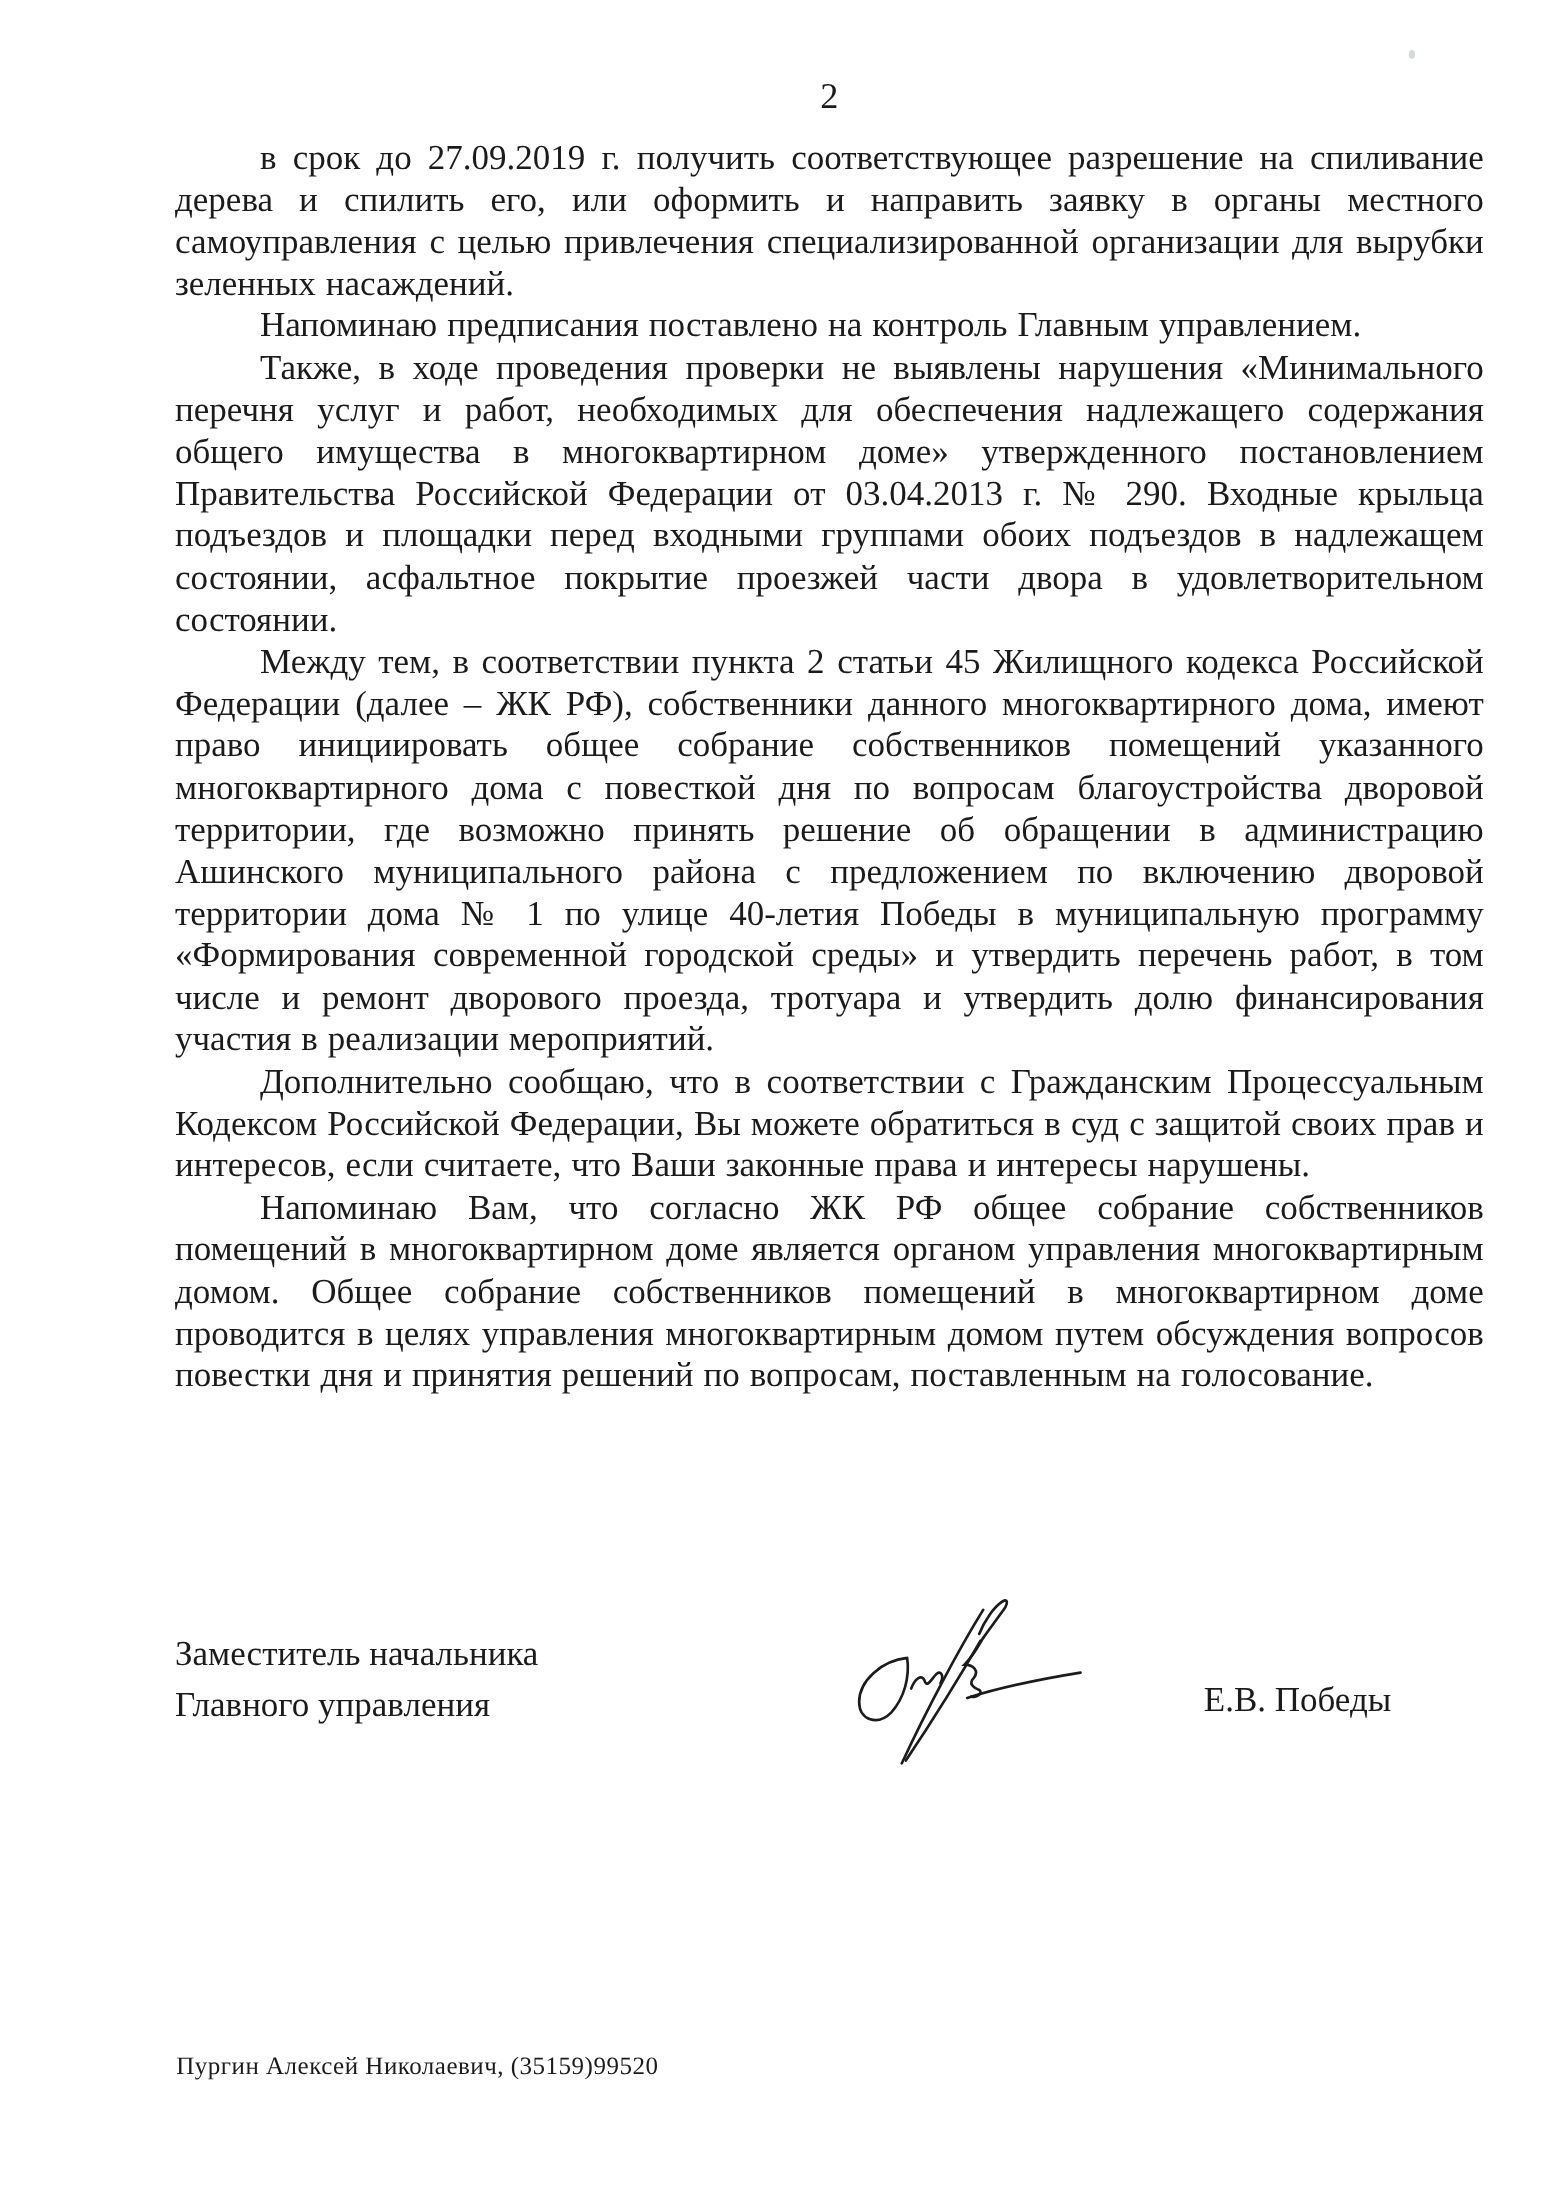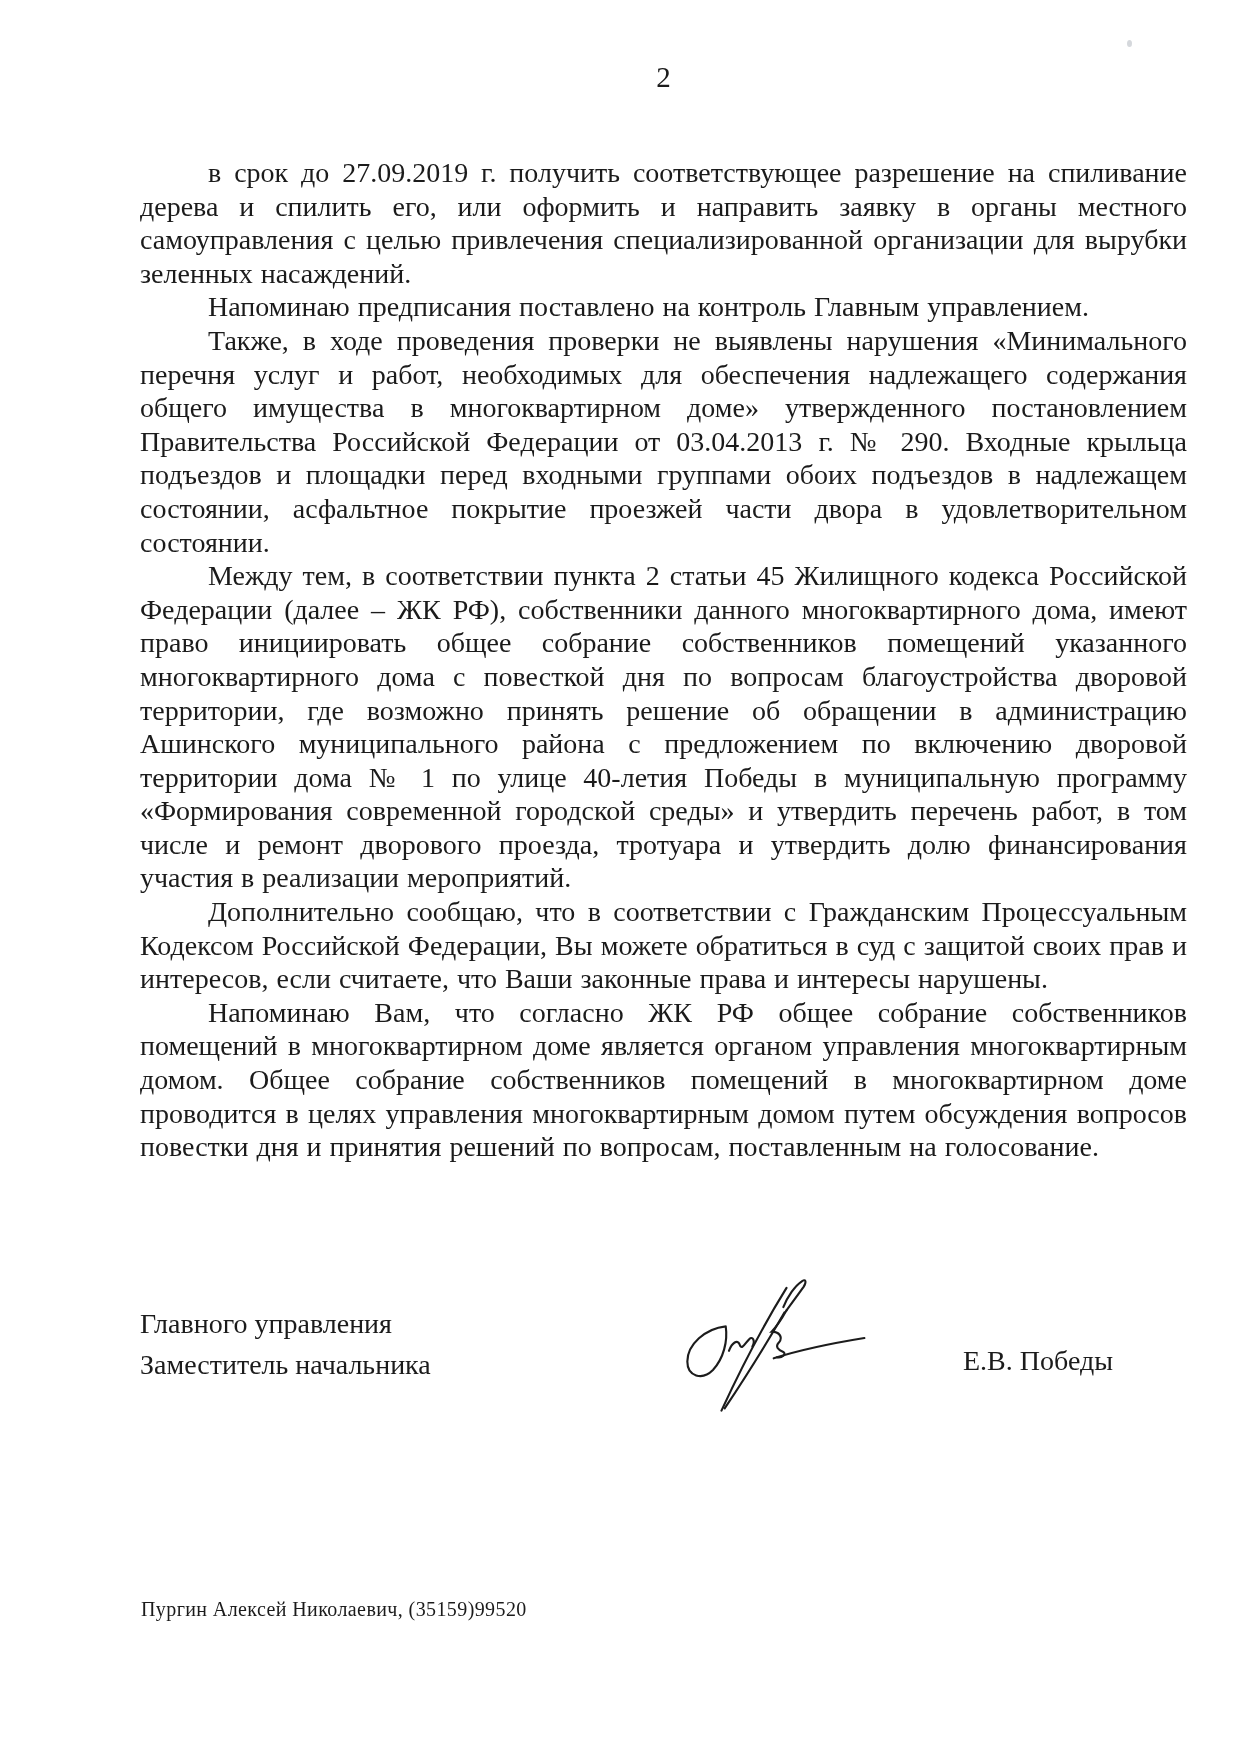--- a/index.html
+++ b/index.html
@@ -27,21 +27,20 @@
   }
   .letter-body {
     position: absolute;
     left: 140px;
     top: 110px;
     width: 1047px;
     font-size: 28px;
     line-height: 33.6px;
     text-align: justify;
     word-spacing: 1px;
-    margin-top: 46px;
   }
   .letter-body p {
     margin: 0;
     padding: 0;
     text-indent: 68px;
   }
   .sig-position {
     position: absolute;
     left: 140px;
     top: 1303px;
@@ -58,21 +57,21 @@
   .sig-name {
     position: absolute;
     left: 963px;
     top: 1344px;
     font-size: 28px;
     line-height: 34px;
   }
   .footer-contact {
     position: absolute;
     left: 141px;
-    top: 1596px;
+    top: 1640px;
     font-size: 20px;
     line-height: 26px;
     letter-spacing: 0.4px;
   }
   .artifact-dot {
     position: absolute;
     left: 1127px;
     top: 40px;
     width: 5px;
     height: 7px;
@@ -91,22 +90,22 @@
   <div class="letter-body">
     <p>в срок до 27.09.2019 г. получить соответствующее разрешение на спиливание дерева и спилить его, или оформить и направить заявку в органы местного самоуправления с целью привлечения специализированной организации для вырубки зеленных насаждений.</p>
     <p>Напоминаю предписания поставлено на контроль Главным управлением.</p>
     <p>Также, в ходе проведения проверки не выявлены нарушения «Минимального перечня услуг и работ, необходимых для обеспечения надлежащего содержания общего имущества в многоквартирном доме» утвержденного постановлением Правительства Российской Федерации от 03.04.2013 г. № 290. Входные крыльца подъездов и площадки перед входными группами обоих подъездов в надлежащем состоянии, асфальтное покрытие проезжей части двора в удовлетворительном состоянии.</p>
     <p>Между тем, в соответствии пункта 2 статьи 45 Жилищного кодекса Российской Федерации (далее – ЖК РФ), собственники данного многоквартирного дома, имеют право инициировать общее собрание собственников помещений указанного многоквартирного дома с повесткой дня по вопросам благоустройства дворовой территории, где возможно принять решение об обращении в администрацию Ашинского муниципального района с предложением по включению дворовой территории дома № 1 по улице 40-летия Победы в муниципальную программу «Формирования современной городской среды» и утвердить перечень работ, в том числе и ремонт дворового проезда, тротуара и утвердить долю финансирования участия в реализации мероприятий.</p>
     <p>Дополнительно сообщаю, что в соответствии с Гражданским Процессуальным Кодексом Российской Федерации, Вы можете обратиться в суд с защитой своих прав и интересов, если считаете, что Ваши законные права и интересы нарушены.</p>
     <p>Напоминаю Вам, что согласно ЖК РФ общее собрание собственников помещений в многоквартирном доме является органом управления многоквартирным домом. Общее собрание собственников помещений в многоквартирном доме проводится в целях управления многоквартирным домом путем обсуждения вопросов повестки дня и принятия решений по вопросам, поставленным на голосование.</p>
   </div>
 
   <div class="sig-position">
+    <div>Заместитель начальника</div>
     <div>Главного управления</div>
-    <div>Заместитель начальника</div>
   </div>
 
   <svg class="signature-svg" viewBox="0 0 180 125" fill="none" stroke="#1c1c1c" stroke-width="2" stroke-linecap="round">
     <path d="M41,45 C22,47 5,62 5,78 C5,92 19,96 29,86 C39,75 43,59 41,45"></path>
     <path d="M44,68 C47,60 52,57 54,62 C56,68 59,61 63,57 C66,54 69,58 66,64"></path>
     <path d="M37,124 C55,85 80,38 98,9"></path>
     <path d="M96,32 C80,60 58,95 40,122"></path>
     <path d="M95,27 C99,17 106,7 112,3 C116,0 117,3 114,8 C109,15 103,23 98,30"></path>
     <path d="M98,30 C93,39 88,46 84,50 C91,50 95,55 91,60 C87,64 90,67 95,69 C98,71 94,75 89,74"></path>
     <path d="M86,75 C108,68 140,61 171,56"></path>

